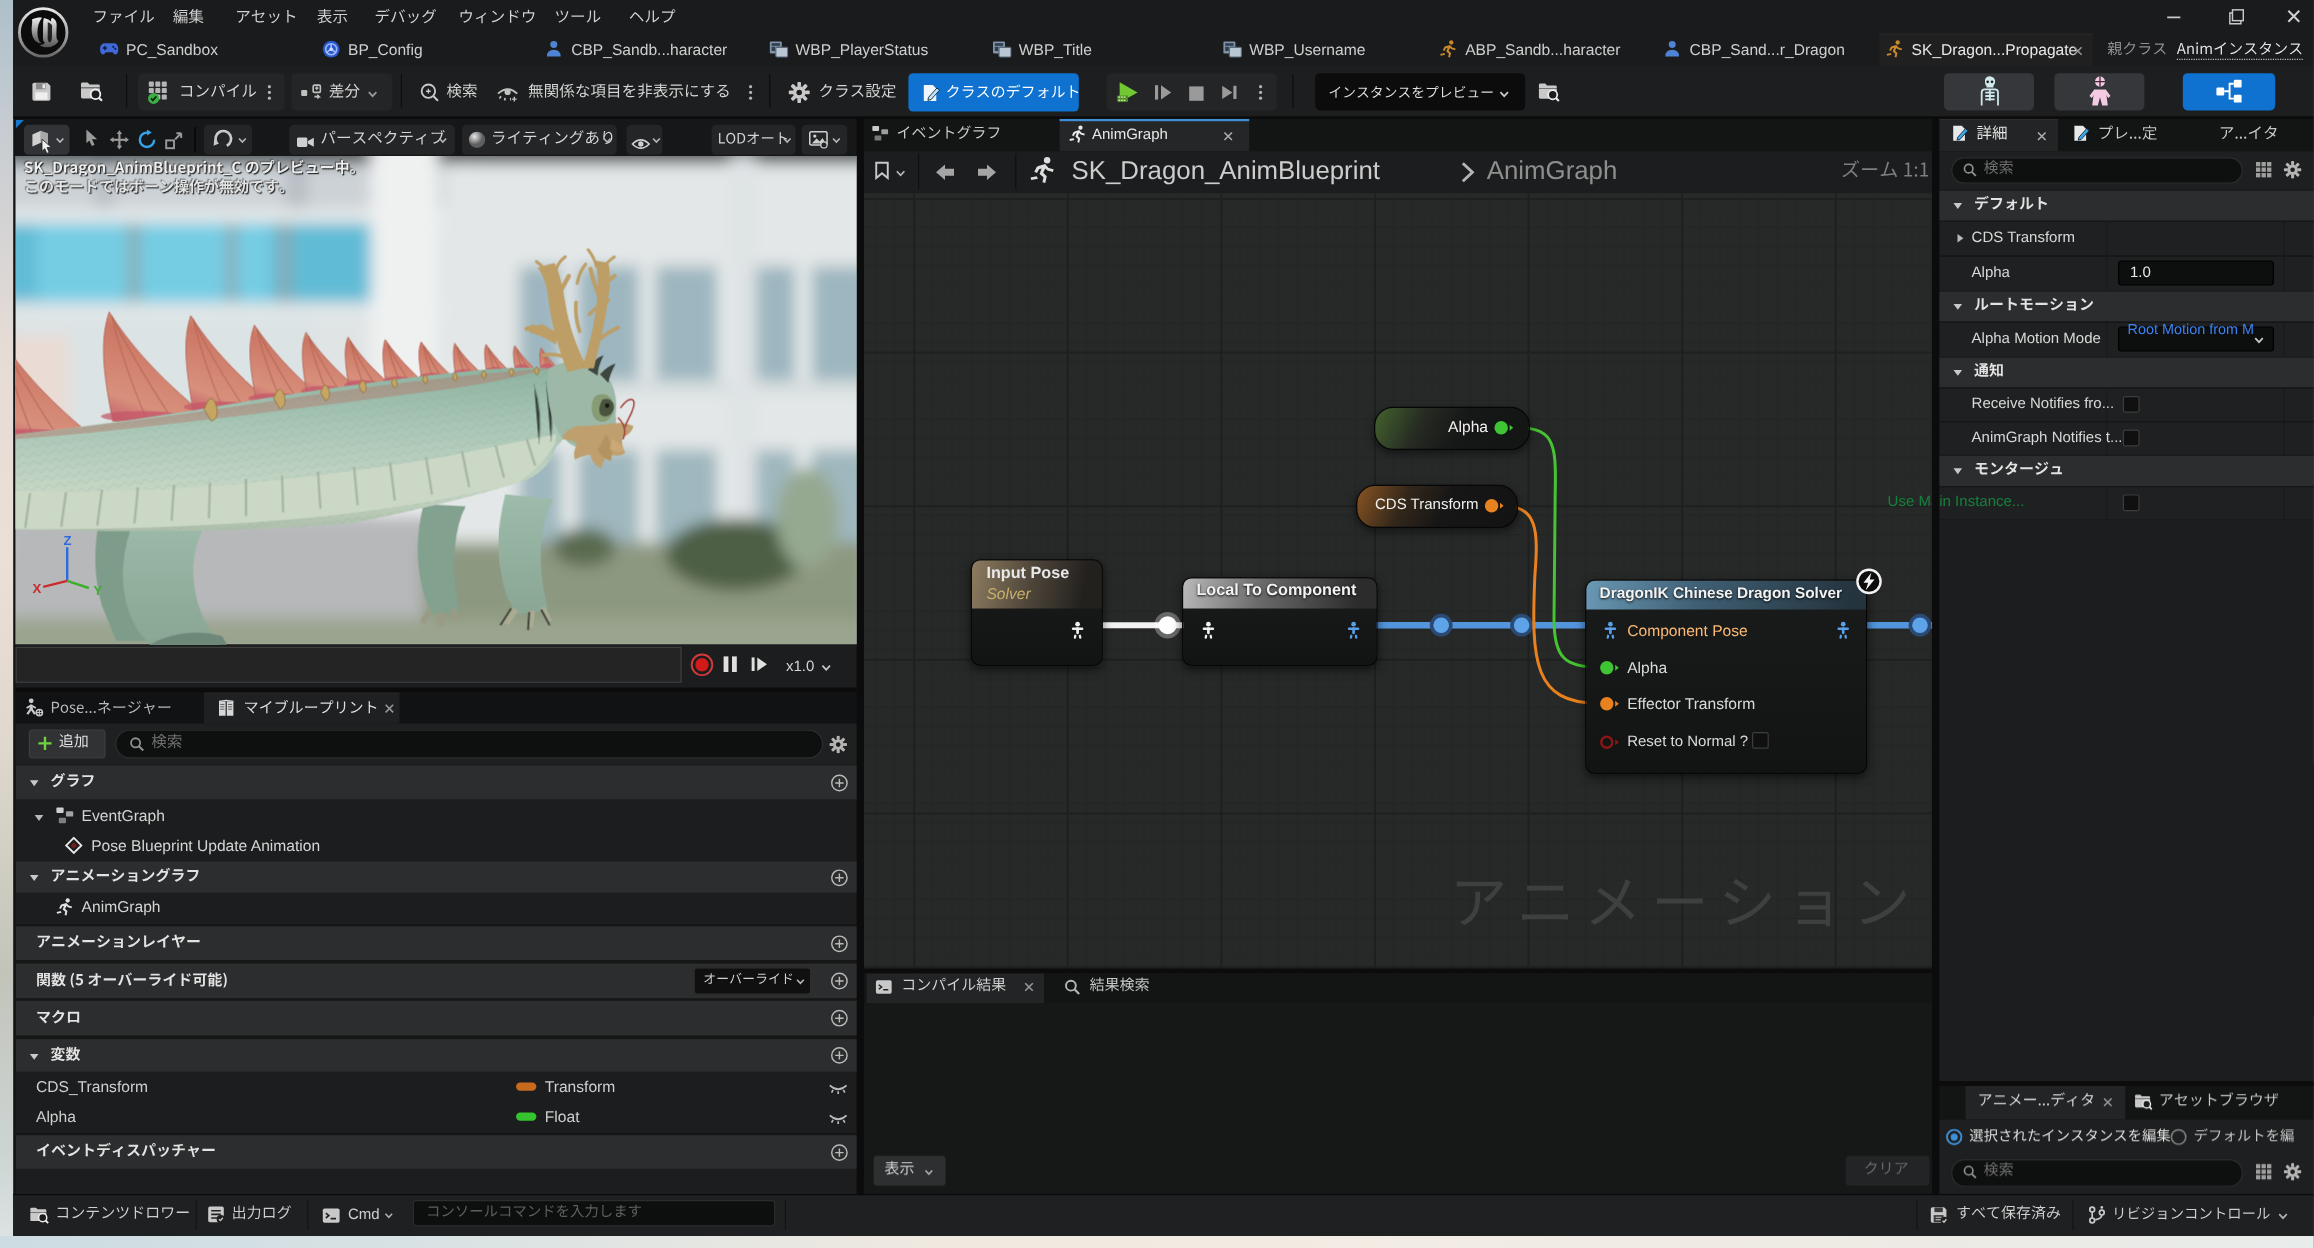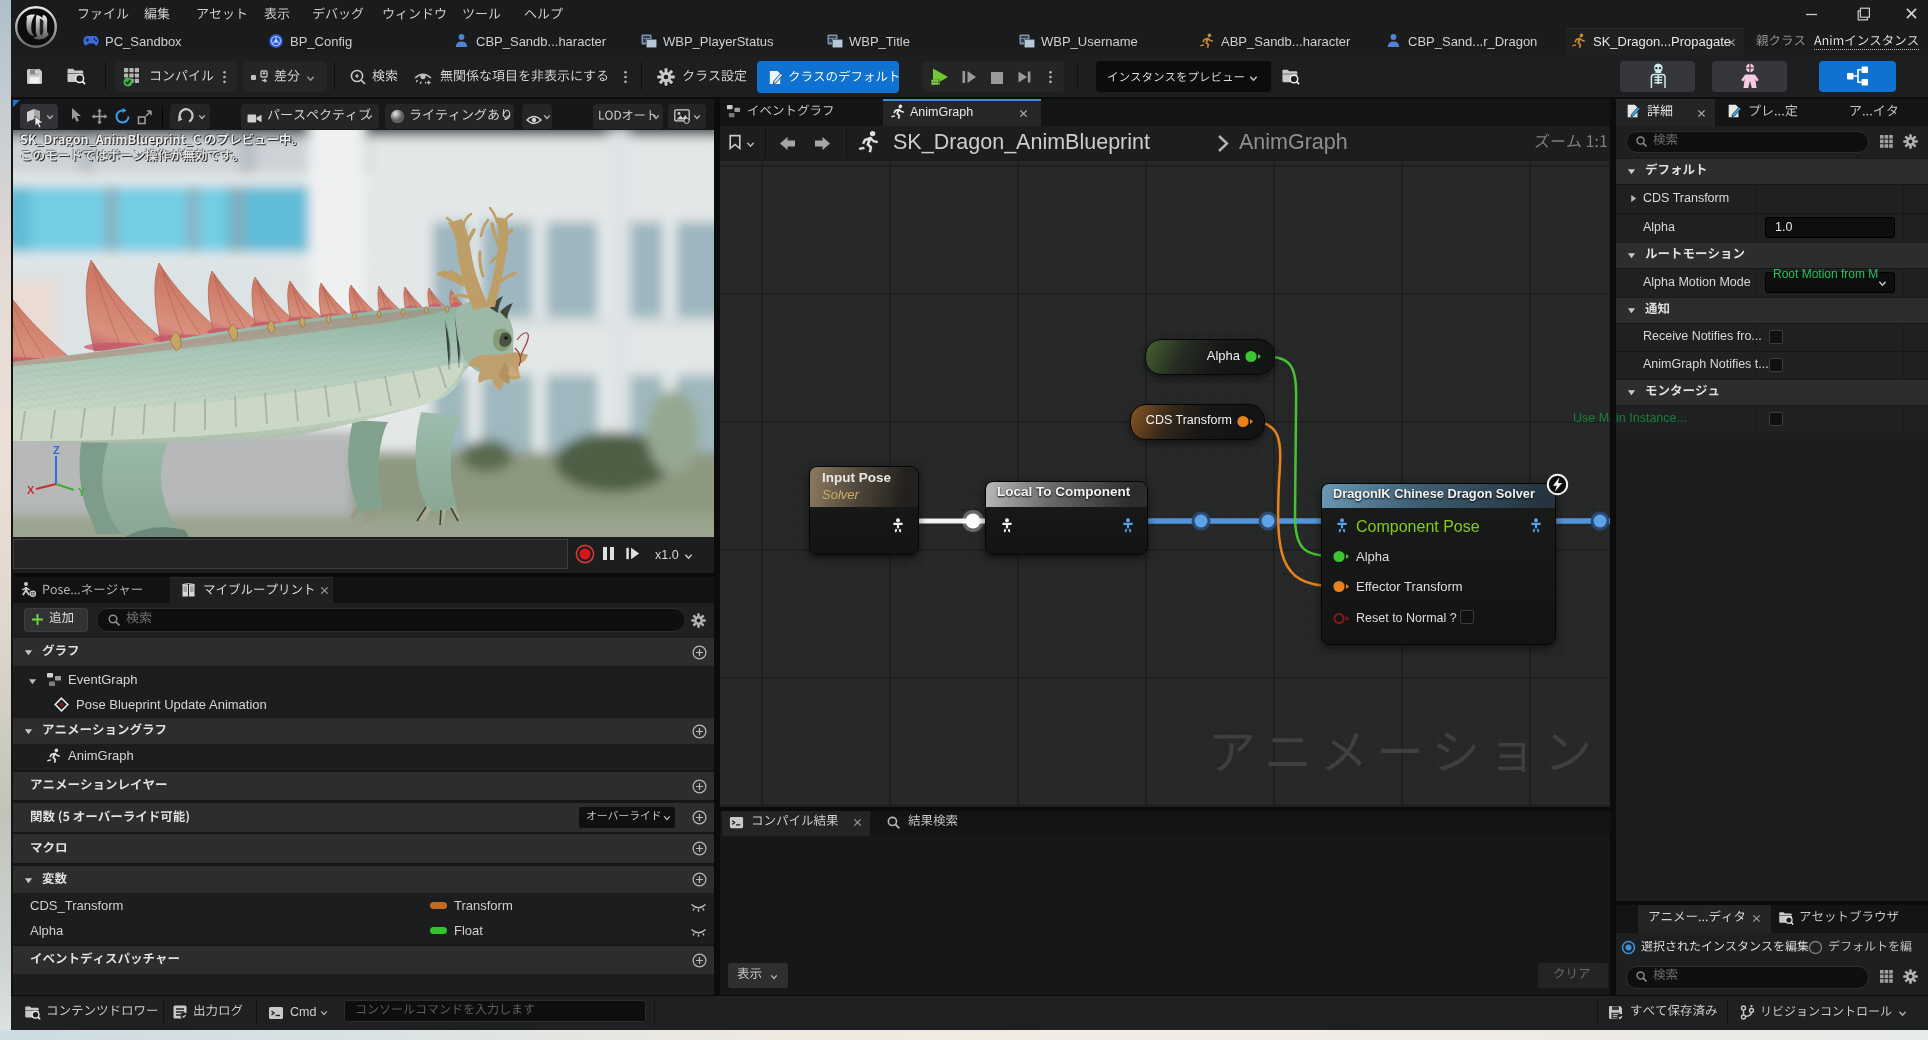--- a/index.html
+++ b/index.html
@@ -1850,21 +1850,21 @@
     <svg width="16" height="16" viewBox="0 0 17 17">
       <g fill="#5aa0e8">
         <circle cx="8.5" cy="3.4" r="2.1"></circle>
         <rect x="7.3" y="6" width="2.4" height="6.2" rx="1"></rect>
         <rect x="3.4" y="6.2" width="10.2" height="2.3" rx="1.1"></rect>
         <rect x="5.3" y="12.6" width="2" height="3.6" rx="0.9" transform="rotate(12 6.3 14.4)"></rect>
         <rect x="9.7" y="12.6" width="2" height="3.6" rx="0.9" transform="rotate(-12 10.7 14.4)"></rect>
       </g>
     </svg>
   </div>
-<div class="a t" style="left:1356px;top:519px;font-size:16px;color:#84cc16;font-weight:400;">Component Pose</div>
+<div class="a t" style="left:1356px;top:519px;font-size:13px;color:#fdba74;font-weight:400;">Component Pose</div>
 <div class="a" style="left:1528px;top:517px;line-height:0">
     <svg width="16" height="16" viewBox="0 0 17 17">
       <g fill="#5aa0e8">
         <circle cx="8.5" cy="3.4" r="2.1"></circle>
         <rect x="7.3" y="6" width="2.4" height="6.2" rx="1"></rect>
         <rect x="3.4" y="6.2" width="10.2" height="2.3" rx="1.1"></rect>
         <rect x="5.3" y="12.6" width="2" height="3.6" rx="0.9" transform="rotate(12 6.3 14.4)"></rect>
         <rect x="9.7" y="12.6" width="2" height="3.6" rx="0.9" transform="rotate(-12 10.7 14.4)"></rect>
       </g>
     </svg>
@@ -2111,21 +2111,21 @@
         <use href="#q125" x="6000"></use>
         <use href="#q99" x="7000"></use>
       </g>
     </svg>
   </div>
 <div class="a" style="left:1616px;top:268px;width:312px;height:29px;background:#1f2021;border-top:1px solid #161617"></div>
 <div class="a" style="left:1755px;top:268px;width:1px;height:29px;background:#191a1a"></div>
 <div class="a" style="left:1903px;top:268px;width:1px;height:29px;background:#191a1a"></div>
 <div class="a t" style="left:1643px;top:275.5px;font-size:12.5px;color:#d8d8d8;font-weight:400;">Alpha Motion Mode</div>
 <div class="a" style="left:1765px;top:272px;width:130px;height:21px;background:#0d0e0e;border:1px solid #000;border-radius:3px"></div>
-<div class="a t" style="left:1773px;top:268px;font-size:12px;color:#22c55e;font-weight:400;max-width:105px;overflow:hidden">Root Motion from M</div>
+<div class="a t" style="left:1773px;top:268px;font-size:12px;color:#3b82f6;font-weight:400;max-width:105px;overflow:hidden">Root Motion from M</div>
 <div class="a" style="left:1878px;top:279px;line-height:0">
     <svg width="9" height="9" viewBox="0 0 10 10">
       <path d="M1.5 3 L5 6.8 8.5 3" fill="none" stroke="#c9c9c9" stroke-width="1.6"></path>
     </svg>
   </div>
 <div class="a" style="left:1616px;top:297px;width:312px;height:26px;background:#2c2d2e;border-top:1px solid #1a1a1a"></div>
 <div class="a" style="left:1627px;top:306px;line-height:0">
     <svg width="9" height="9" viewBox="0 0 10 10">
       <path d="M1 2.5 H9 L5 8 Z" fill="#c9c9c9"></path>
     </svg>

